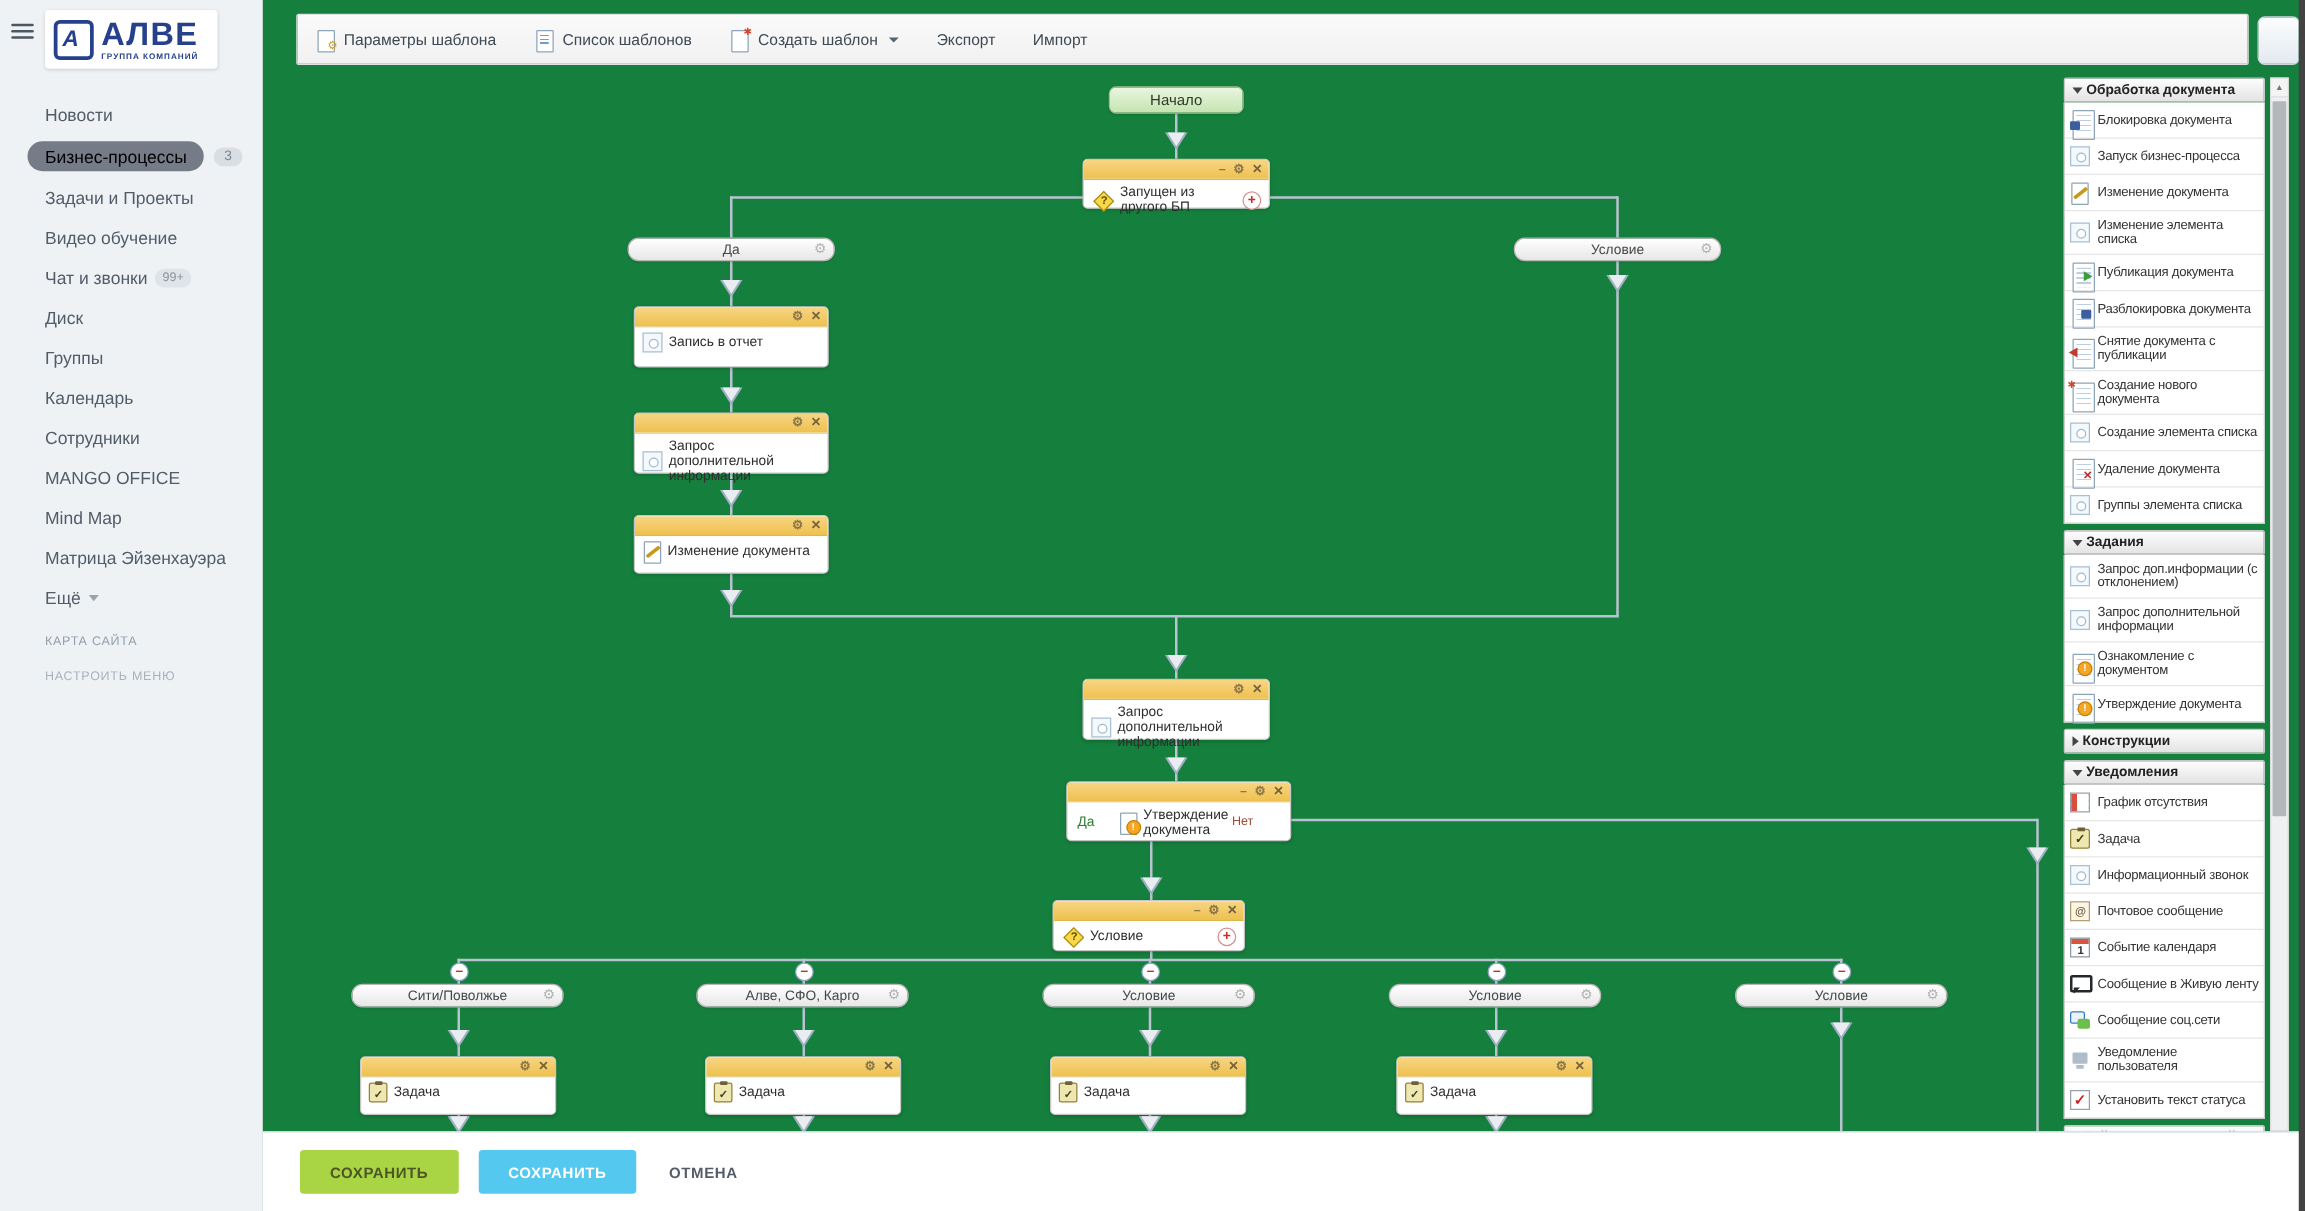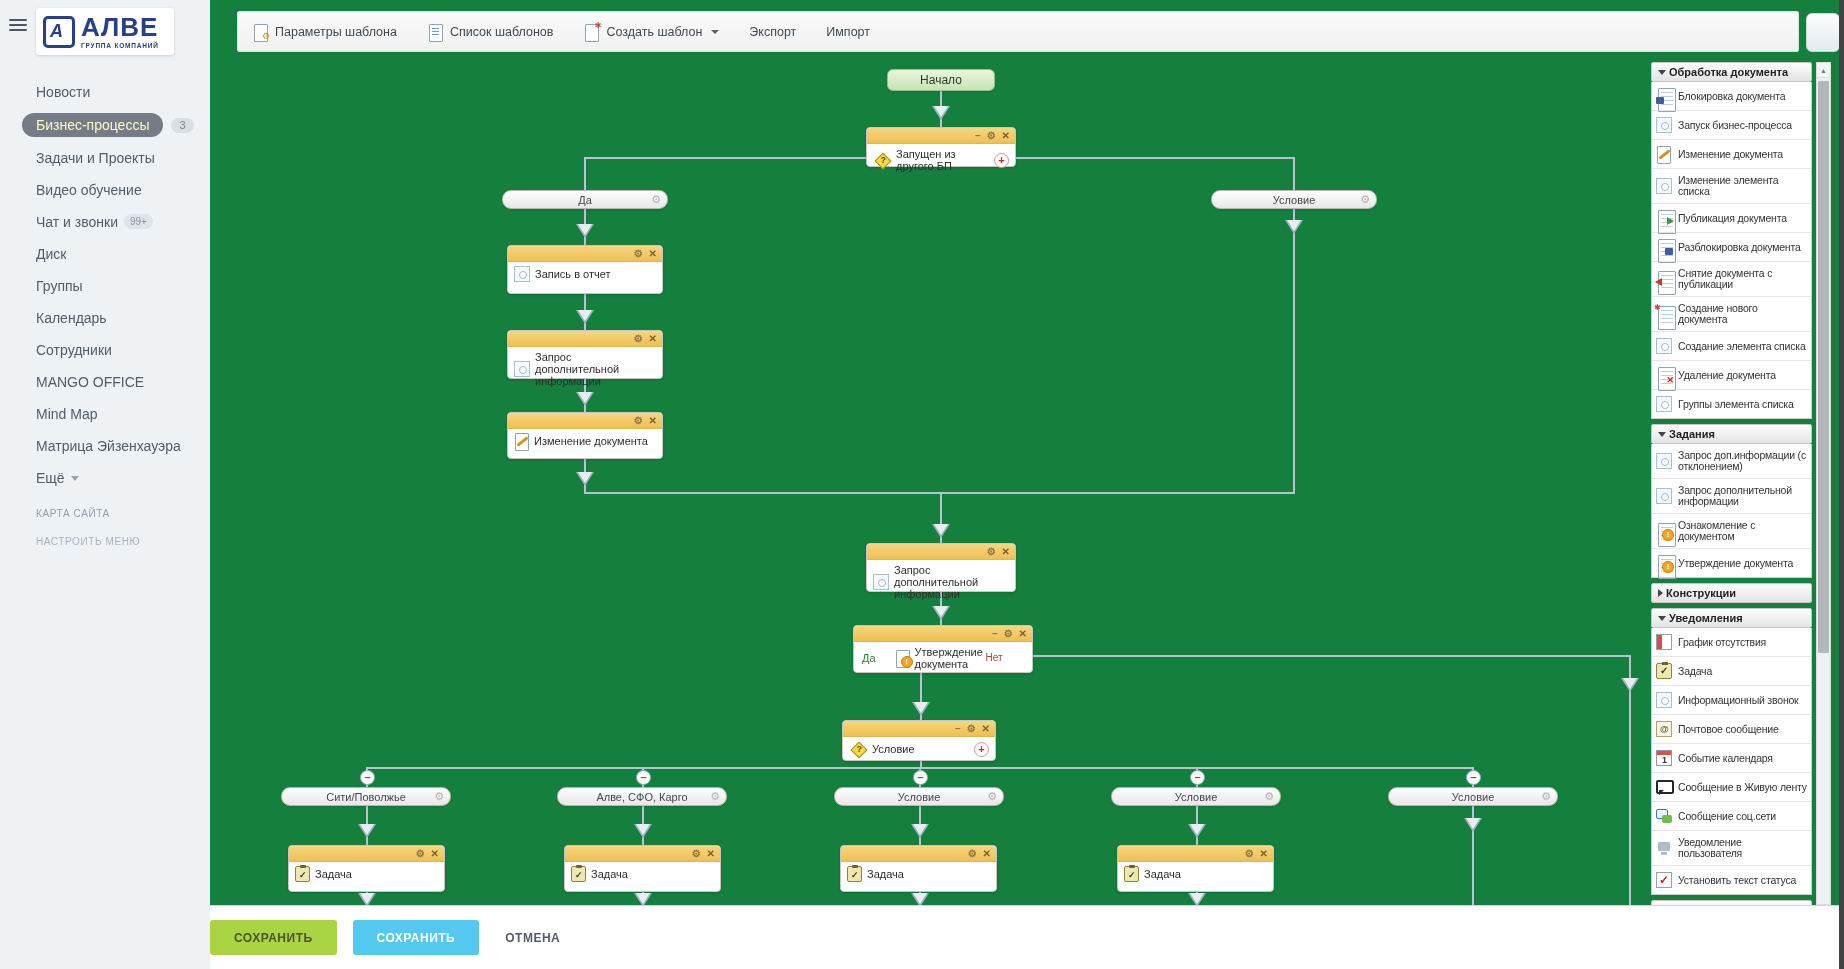--- a/index.html
+++ b/index.html
@@ -19,21 +19,21 @@
 .hamburger span{display:block;height:2px;background:#4d5761;margin-bottom:3px;border-radius:1px}
 .logo{position:absolute;left:36px;top:8px;width:138px;height:47px;background:#fff;border-radius:3px;box-shadow:0 1px 3px rgba(0,0,0,.15);display:flex;align-items:center;padding:4px 7px;gap:6px}
 .logo-mark{width:32px;height:32px;border:3px solid var(--logo-navy);border-radius:5px;position:relative;flex:none}
 .logo-mark::before{content:"А";position:absolute;left:4px;top:2px;font-weight:bold;font-style:italic;font-size:18px;color:var(--logo-navy)}
 .logo-text{display:flex;flex-direction:column;line-height:1}
 .logo-title{font-size:26px;font-weight:bold;color:var(--logo-navy);letter-spacing:1px}
 .logo-sub{font-size:6.5px;font-weight:bold;color:var(--logo-navy);letter-spacing:.8px;margin-top:3px}
 .side-nav{position:absolute;left:0;top:76px;width:210px;padding-left:36px}
 .sitem{font-size:14px;color:#525c69;height:32px;line-height:32px;white-space:nowrap;cursor:pointer}
 .sitem.active{height:34px;display:flex;align-items:center;gap:8px;margin-left:-14px}
-.pill{background:var(--sidebar-active);color:#fef9c3;border-radius:16px;padding:5px 14px;font-size:14px;line-height:1}
+.pill{background:var(--sidebar-active);color:#000000;border-radius:16px;padding:5px 14px;font-size:14px;line-height:1}
 .badge{background:#d9dee3;color:#7e8792;border-radius:10px;font-size:11px;padding:2px 8px;line-height:1}
 .badge.inline{background:#dfe4e8;color:#8a929c;font-size:10px;padding:2px 6px;margin-left:6px;vertical-align:2px}
 .caret-down{display:inline-block;width:0;height:0;border-left:4px solid transparent;border-right:4px solid transparent;border-top:5px solid #9aa3ad;margin-left:6px;vertical-align:2px}
 .side-links{position:absolute;left:36px;top:500px}
 .slink{font-size:10px;font-weight:normal;letter-spacing:.6px;color:#949ea9;height:28px;line-height:28px;cursor:pointer}
 .slink.lighter{color:#a9b2bc}
 
 
 .main{position:absolute;left:210px;top:0;width:1634px;height:969px;background:#15803d}
 
@@ -132,21 +132,21 @@
 .p-usernotif::after{content:"";position:absolute;left:5px;bottom:1px;width:6px;height:3px;background:#aebdc9}
 .p-status{background:#fff;border:1px solid #97a1aa}
 .p-status::after{content:"✓";position:absolute;left:2px;top:0;font-size:12px;color:#cc2222;font-weight:bold}
 
 
 .pscroll{position:absolute;left:1606px;top:62px;width:15px;height:843px;background:#eef0f1;border:1px solid #dcdcdc;z-index:4}
 .pscroll-up{height:15px;background:#f4f4f4;border-bottom:1px solid #dcdcdc;text-align:center;font-size:7px;color:#777;line-height:15px;cursor:pointer}
 .pscroll-thumb{position:absolute;left:1px;top:18px;width:11px;height:572px;background:#b4b7ba;border-radius:1px;cursor:pointer}
 
 
-.footerbar{position:absolute;left:0;bottom:0;width:1634px;height:64px;background:#fff;border-top:1px solid #ccd7e0;z-index:6;display:flex;align-items:center;gap:16px}
+.footerbar{position:absolute;left:0;bottom:0;width:1634px;height:64px;background:#fff;border-top:1px solid #ccd7e0;z-index:6;display:flex;align-items:center;padding-left:30px;gap:16px}
 .btn{height:35px;border:none;border-radius:3px;font-family:"Liberation Sans",sans-serif;font-size:12px;font-weight:bold;letter-spacing:.5px;padding:0 24px;cursor:pointer}
 .btn-save{background:var(--save-green);color:#4c5526}
 .btn-apply{background:var(--apply-blue);color:#fff}
 .btn-cancel{background:none;color:var(--cancel-text);padding:0 10px}
 
 .dark-edge{position:absolute;right:0;top:0;width:5px;height:969px;background:#434343;z-index:9}
 </style>
 </head>
 <body>
 

